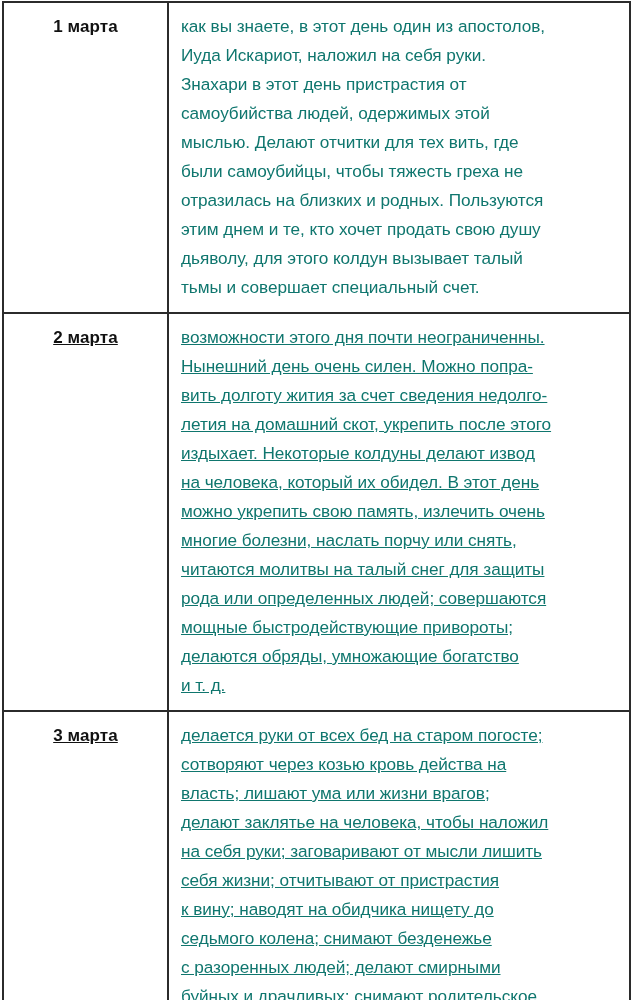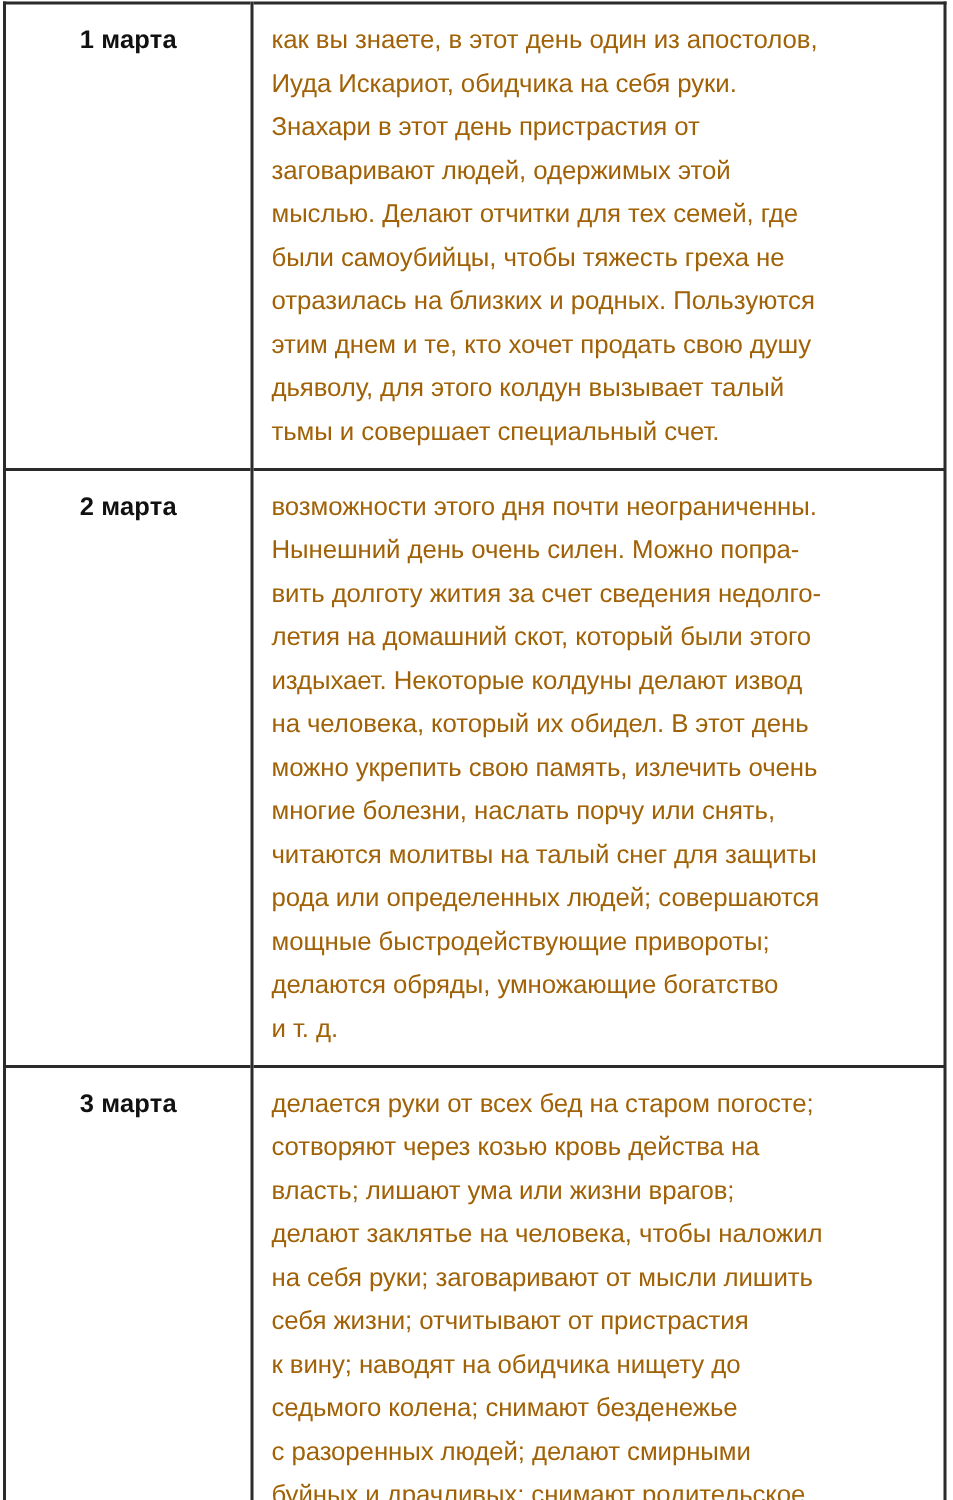--- a/index.html
+++ b/index.html
@@ -31,41 +31,42 @@
     border-collapse: collapse;
     table-layout: fixed;
     border: 2px solid #2b2b2b;
   }
 
   .calendar-table col.date-col { width: 165px; }
   .calendar-table col.desc-col { width: 462px; }
 
   .calendar-table tr + tr > td {
     border-top: 2px solid #2b2b2b;
+    text-decoration: underline;
   }
 
   td.date-cell {
     border-right: 2px solid #2b2b2b;
     vertical-align: top;
     text-align: center;
     padding: 9px 6px 10px 6px;
     font-size: 17px;
     font-weight: bold;
     line-height: 29px;
     letter-spacing: 0.1px;
     color: #111111;
     white-space: nowrap;
   }
 
   td.desc-cell {
     vertical-align: top;
     padding: 9px 8px 10px 12px;
     font-size: 17.2px;
     line-height: 29px;
-    color: #a16207;
+    color: #0f766e;
     text-align: left;
     letter-spacing: -0.05px;
   }
 
   td.desc-cell .line {
     display: block;
     white-space: pre;
   }
 </style>
 </head>
@@ -75,38 +76,38 @@
   <table class="calendar-table">
     <colgroup>
       <col class="date-col">
       <col class="desc-col">
     </colgroup>
     <tbody>
       <tr>
         <td class="date-cell">1 марта</td>
         <td class="desc-cell">
             <span class="line">как вы знаете, в этот день один из апостолов,</span>
-            <span class="line">Иуда Искариот, обидчика на себя руки.</span>
+            <span class="line">Иуда Искариот, наложил на себя руки.</span>
             <span class="line">Знахари в этот день пристрастия от</span>
-            <span class="line">заговаривают людей, одержимых этой</span>
-            <span class="line">мыслью. Делают отчитки для тех семей, где</span>
+            <span class="line">самоубийства людей, одержимых этой</span>
+            <span class="line">мыслью. Делают отчитки для тех вить, где</span>
             <span class="line">были самоубийцы, чтобы тяжесть греха не</span>
             <span class="line">отразилась на близких и родных. Пользуются</span>
             <span class="line">этим днем и те, кто хочет продать свою душу</span>
             <span class="line">дьяволу, для этого колдун вызывает талый</span>
             <span class="line">тьмы и совершает специальный счет.</span>
           </td>
       </tr>
       <tr>
         <td class="date-cell">2 марта</td>
         <td class="desc-cell">
             <span class="line">возможности этого дня почти неограниченны.</span>
             <span class="line">Нынешний день очень силен. Можно попра-</span>
             <span class="line">вить долготу жития за счет сведения недолго-</span>
-            <span class="line">летия на домашний скот, который были этого</span>
+            <span class="line">летия на домашний скот, укрепить после этого</span>
             <span class="line">издыхает. Некоторые колдуны делают извод</span>
             <span class="line">на человека, который их обидел. В этот день</span>
             <span class="line">можно укрепить свою память, излечить очень</span>
             <span class="line">многие болезни, наслать порчу или снять,</span>
             <span class="line">читаются молитвы на талый снег для защиты</span>
             <span class="line">рода или определенных людей; совершаются</span>
             <span class="line">мощные быстродействующие привороты;</span>
             <span class="line">делаются обряды, умножающие богатство</span>
             <span class="line">и т. д.</span>
           </td>

